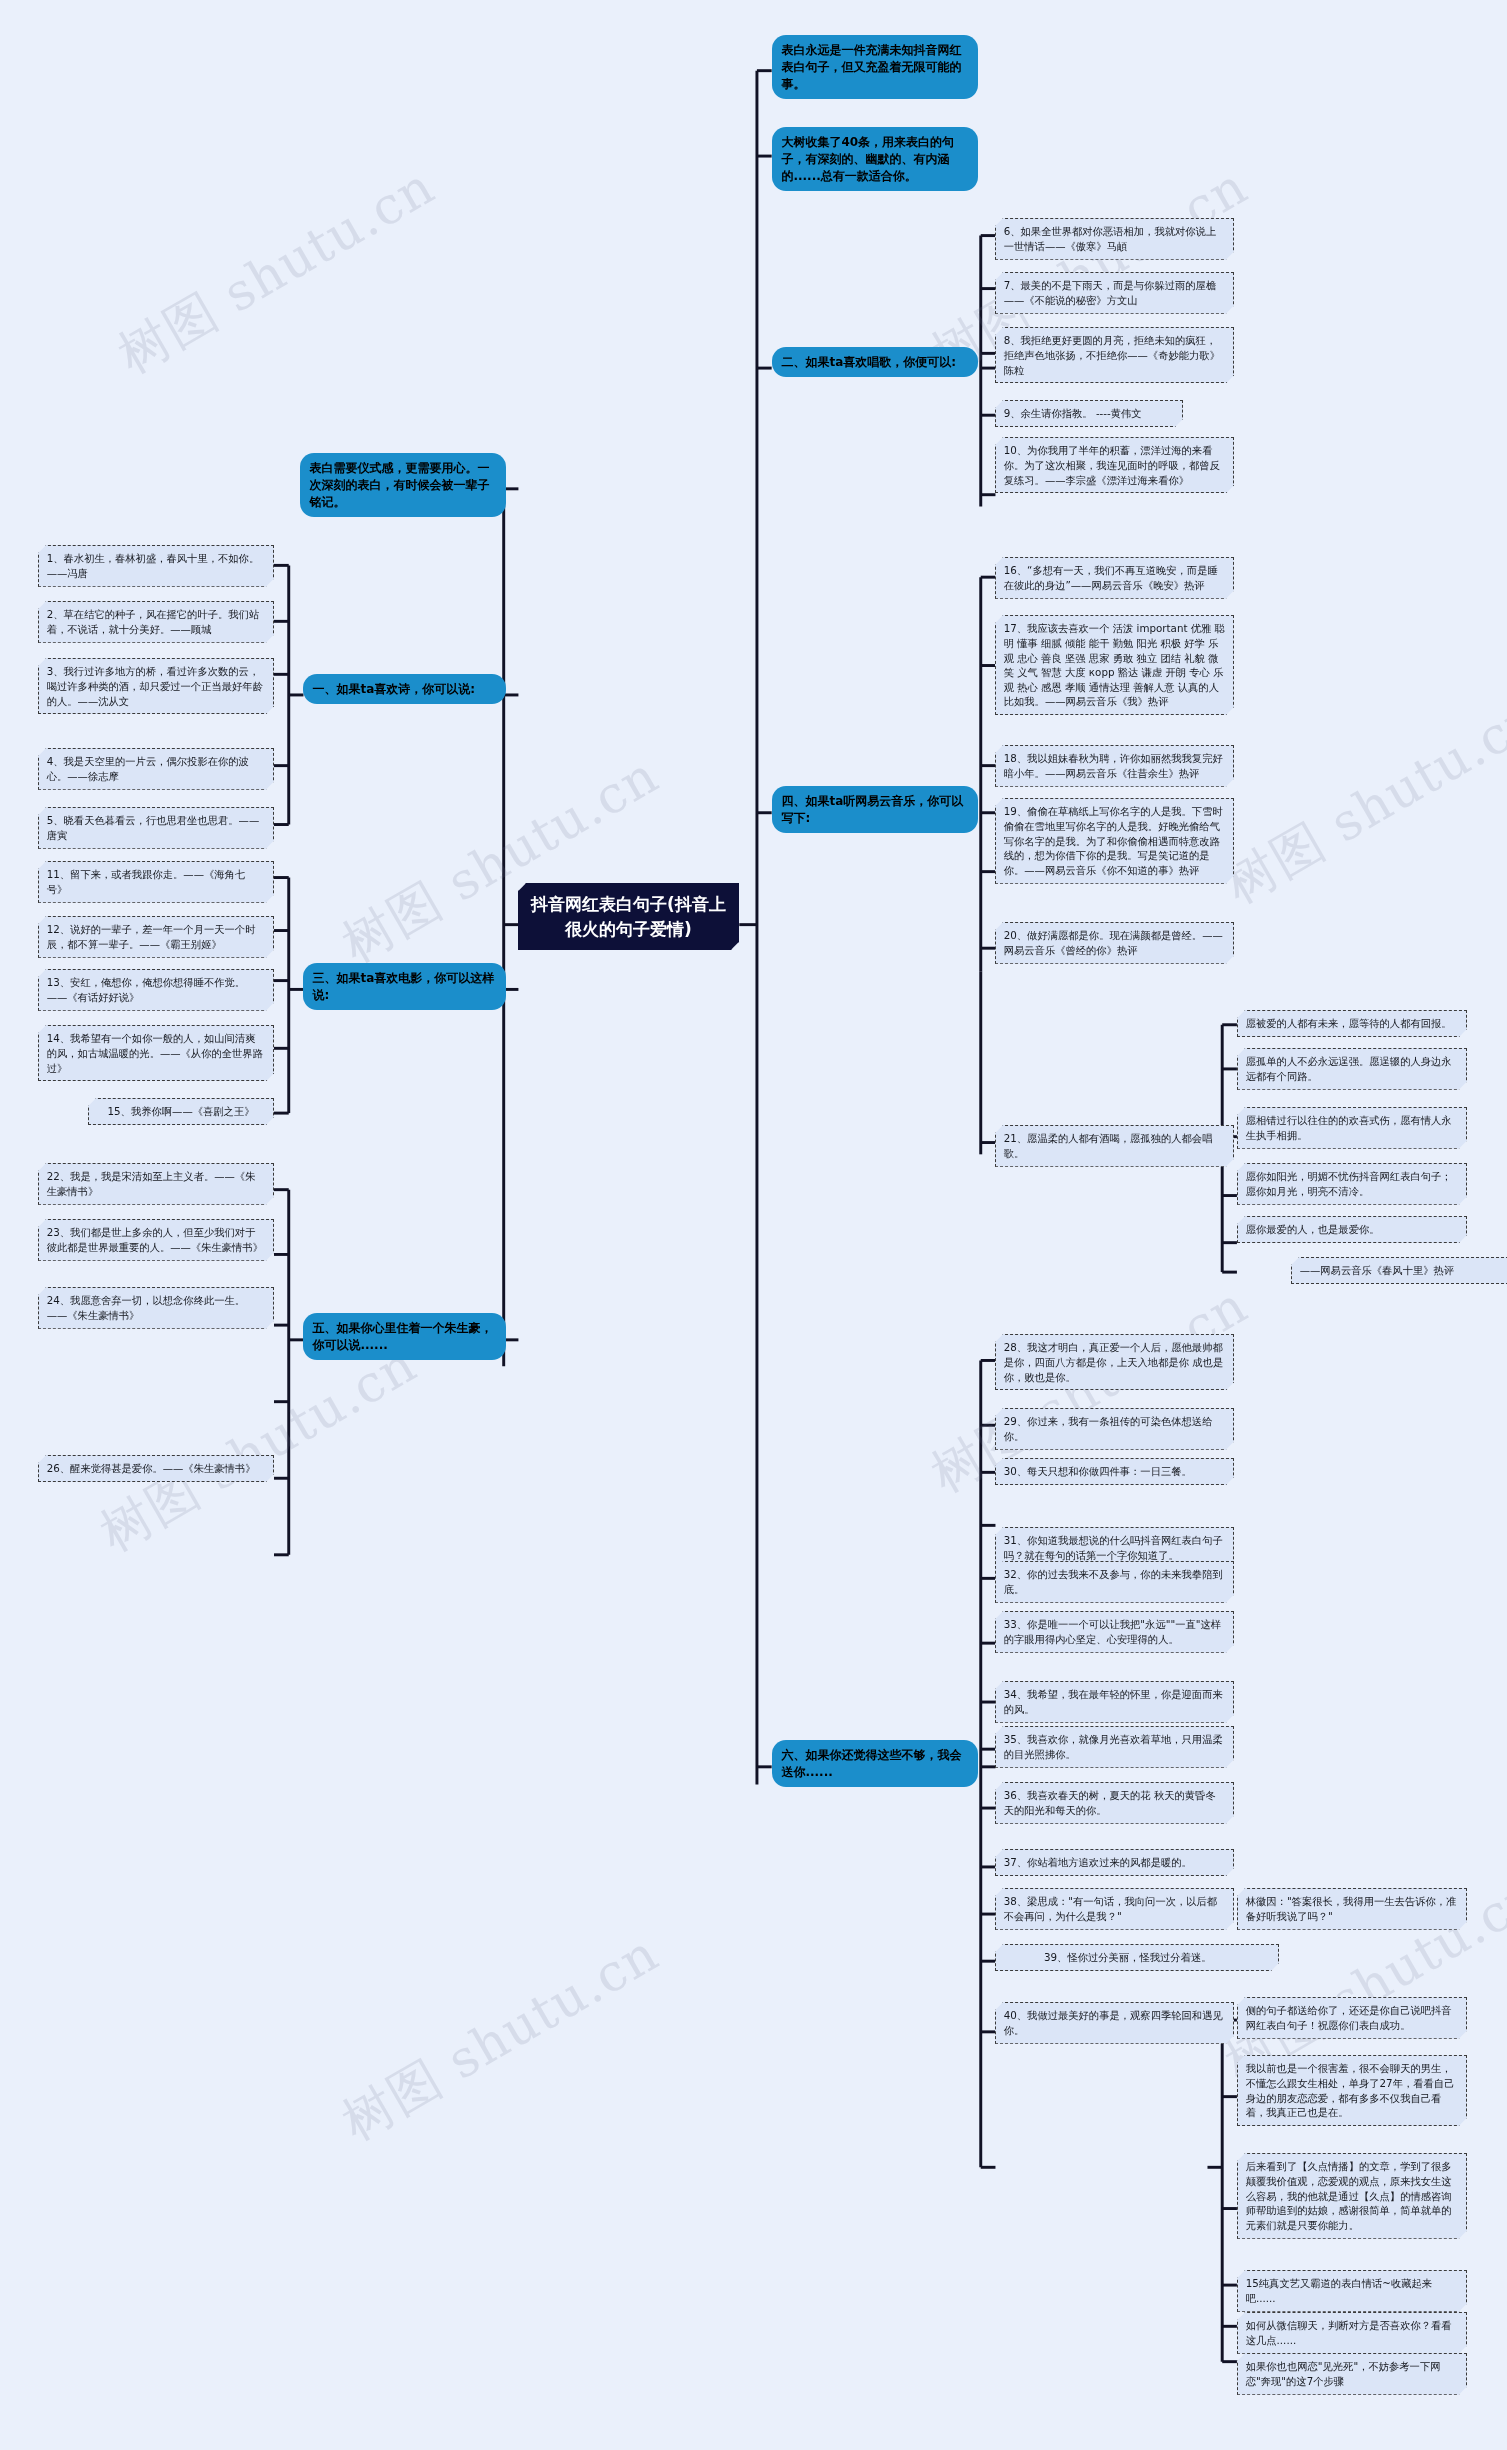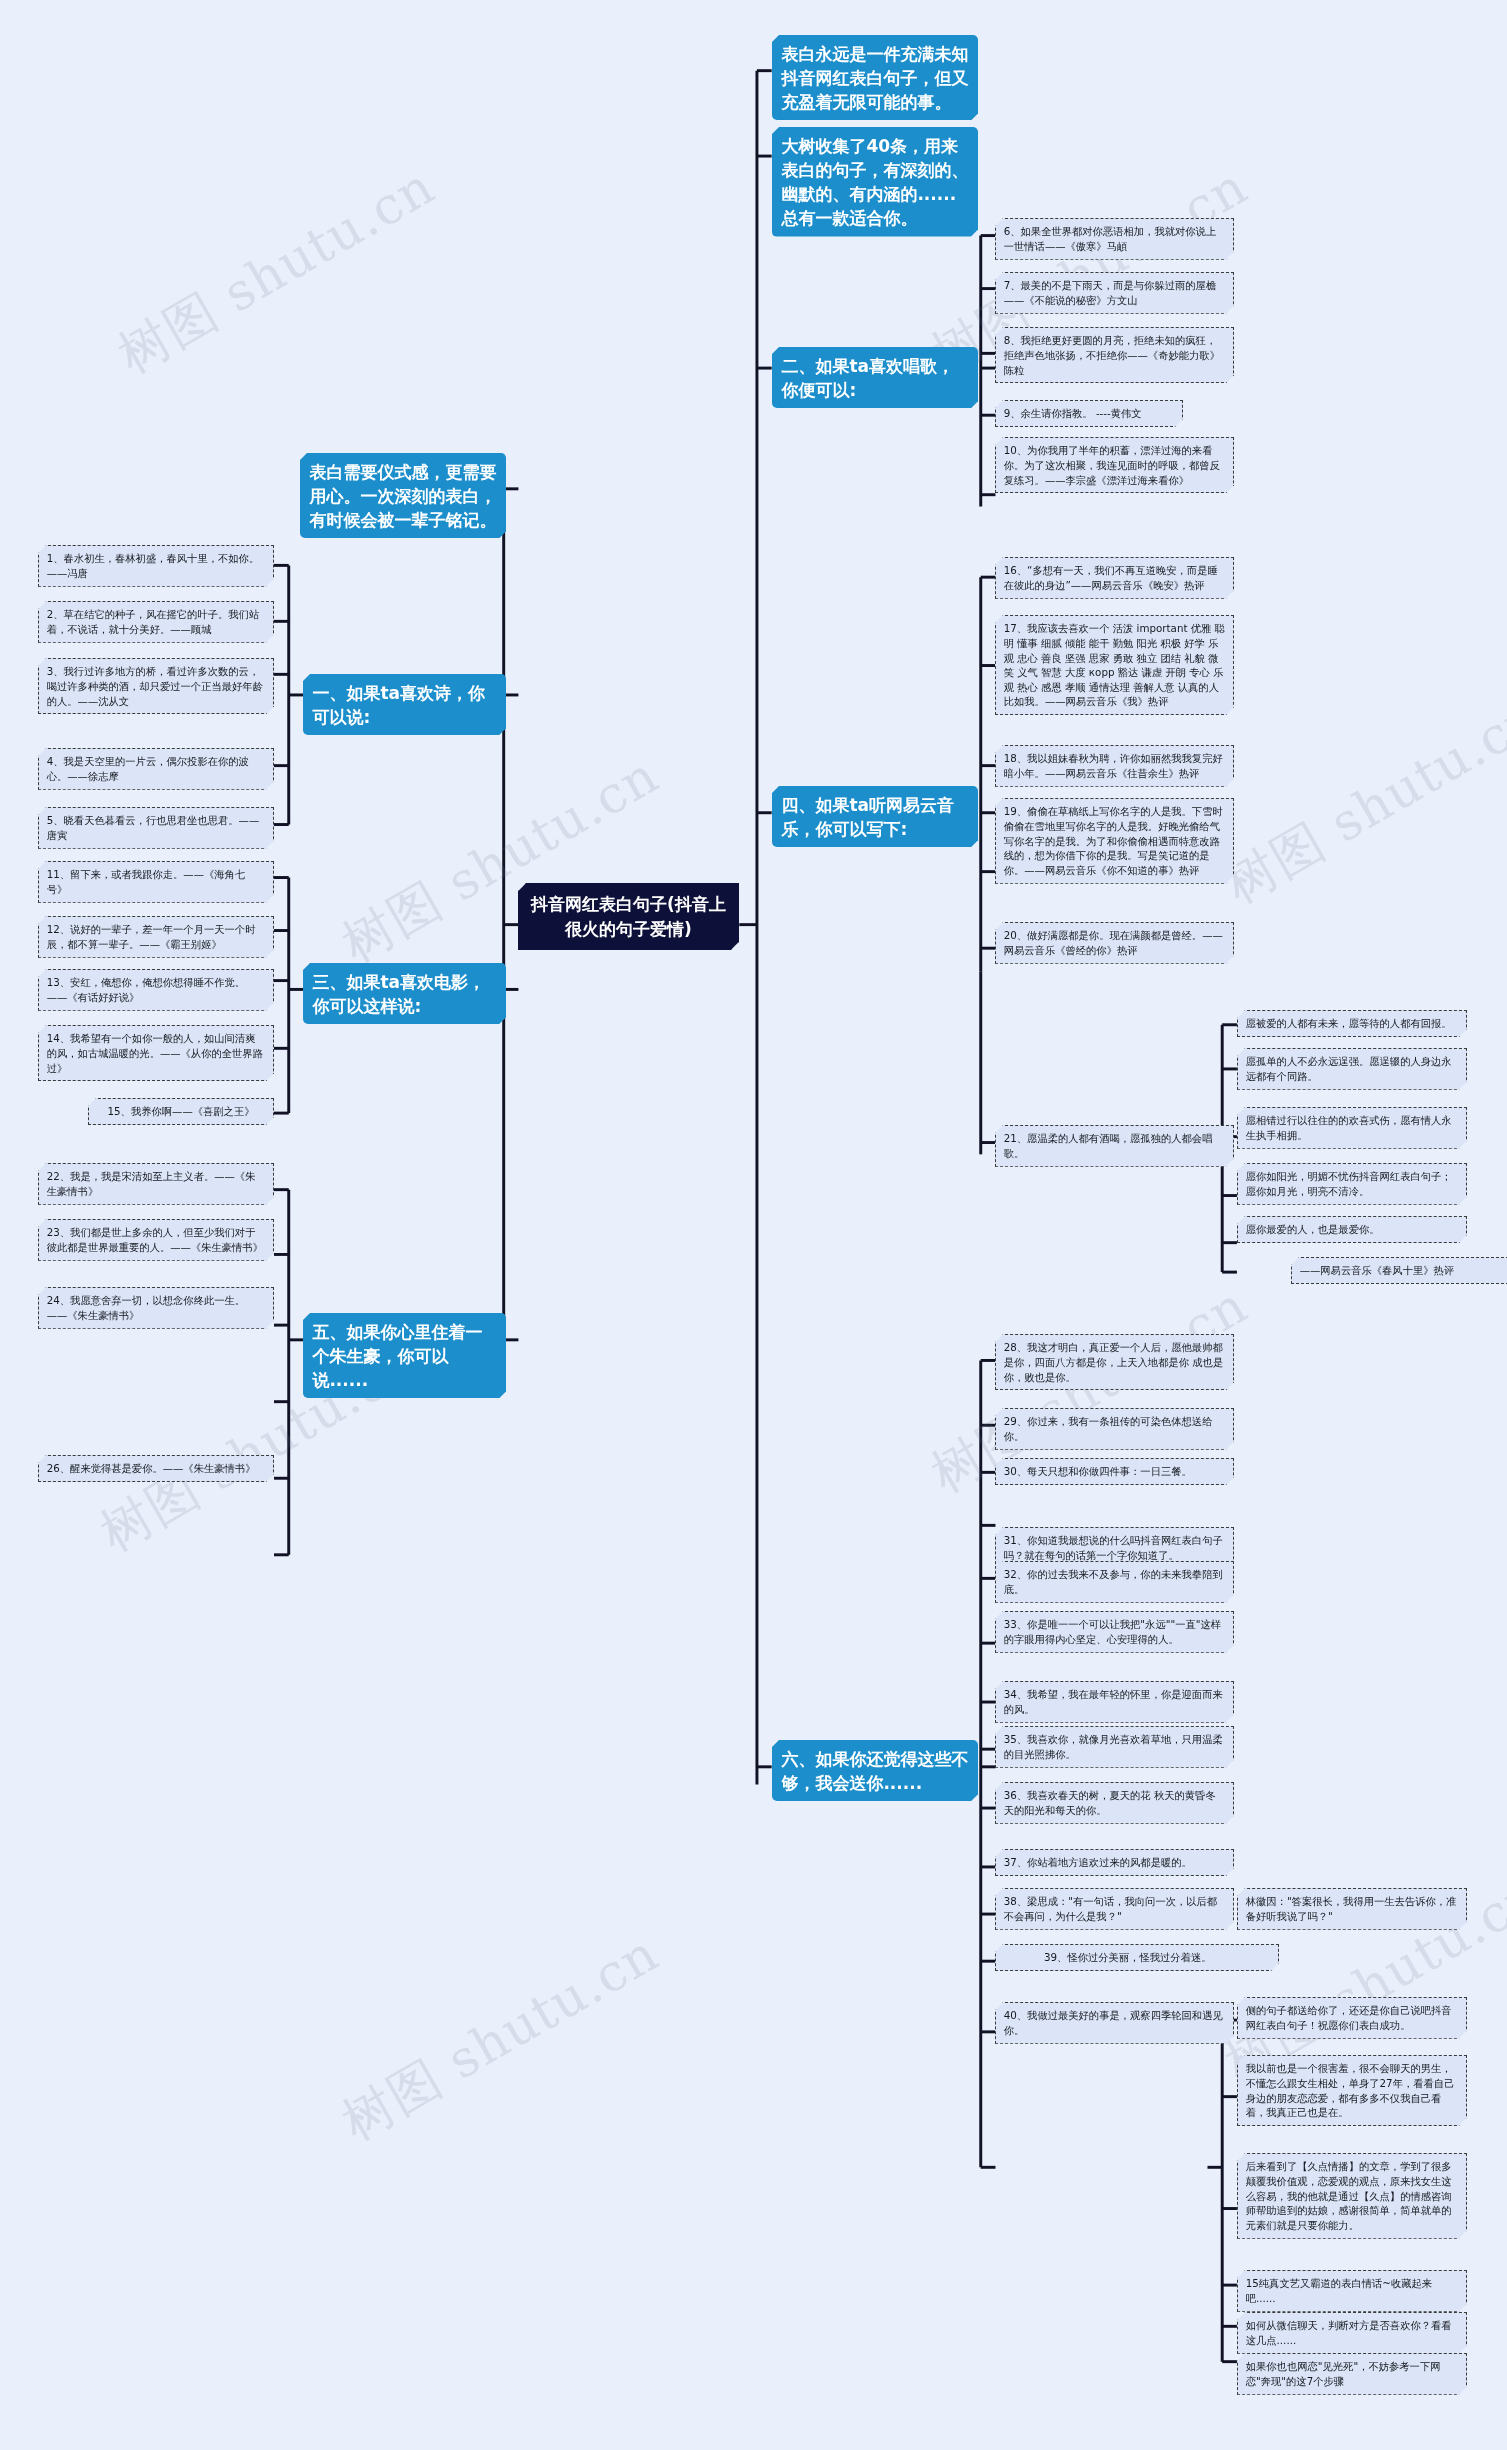--- a/index.html
+++ b/index.html
@@ -42,25 +42,25 @@
     font-weight: 700;
     text-align: center;
     padding: 9.4px 13px;
     border-radius: 2.4px;
     clip-path: polygon(8.2px 0, 100% 0, 100% calc(100% - 8.2px), calc(100% - 8.2px) 100%, 0 100%, 0 8.2px);
     box-shadow: 0 0 0 1.2px #0d1038;
   }
   
   .cat {
     background: #1b8ecb;
-    color: #ffffff;
-    font-size: 17px;
+    color: #000000;
+    font-size: 12px;
     font-weight: 700;
     padding: 6.5px 9.4px;
-    border-radius: 5px;
+    border-radius: 14px;
     clip-path: polygon(7px 0, 100% 0, 100% calc(100% - 7px), calc(100% - 7px) 100%, 0 100%, 0 7px);
   }
   
   .leaf {
     background: #dbe5f7;
     color: #15181f;
     font-size: 10.3px;
     padding: 5.3px 7.7px;
     border: 0.8px dashed #3a3a3a;
     clip-path: polygon(8.2px 0, 100% 0, 100% calc(100% - 8.2px), calc(100% - 8.2px) 100%, 0 100%, 0 8.2px);

